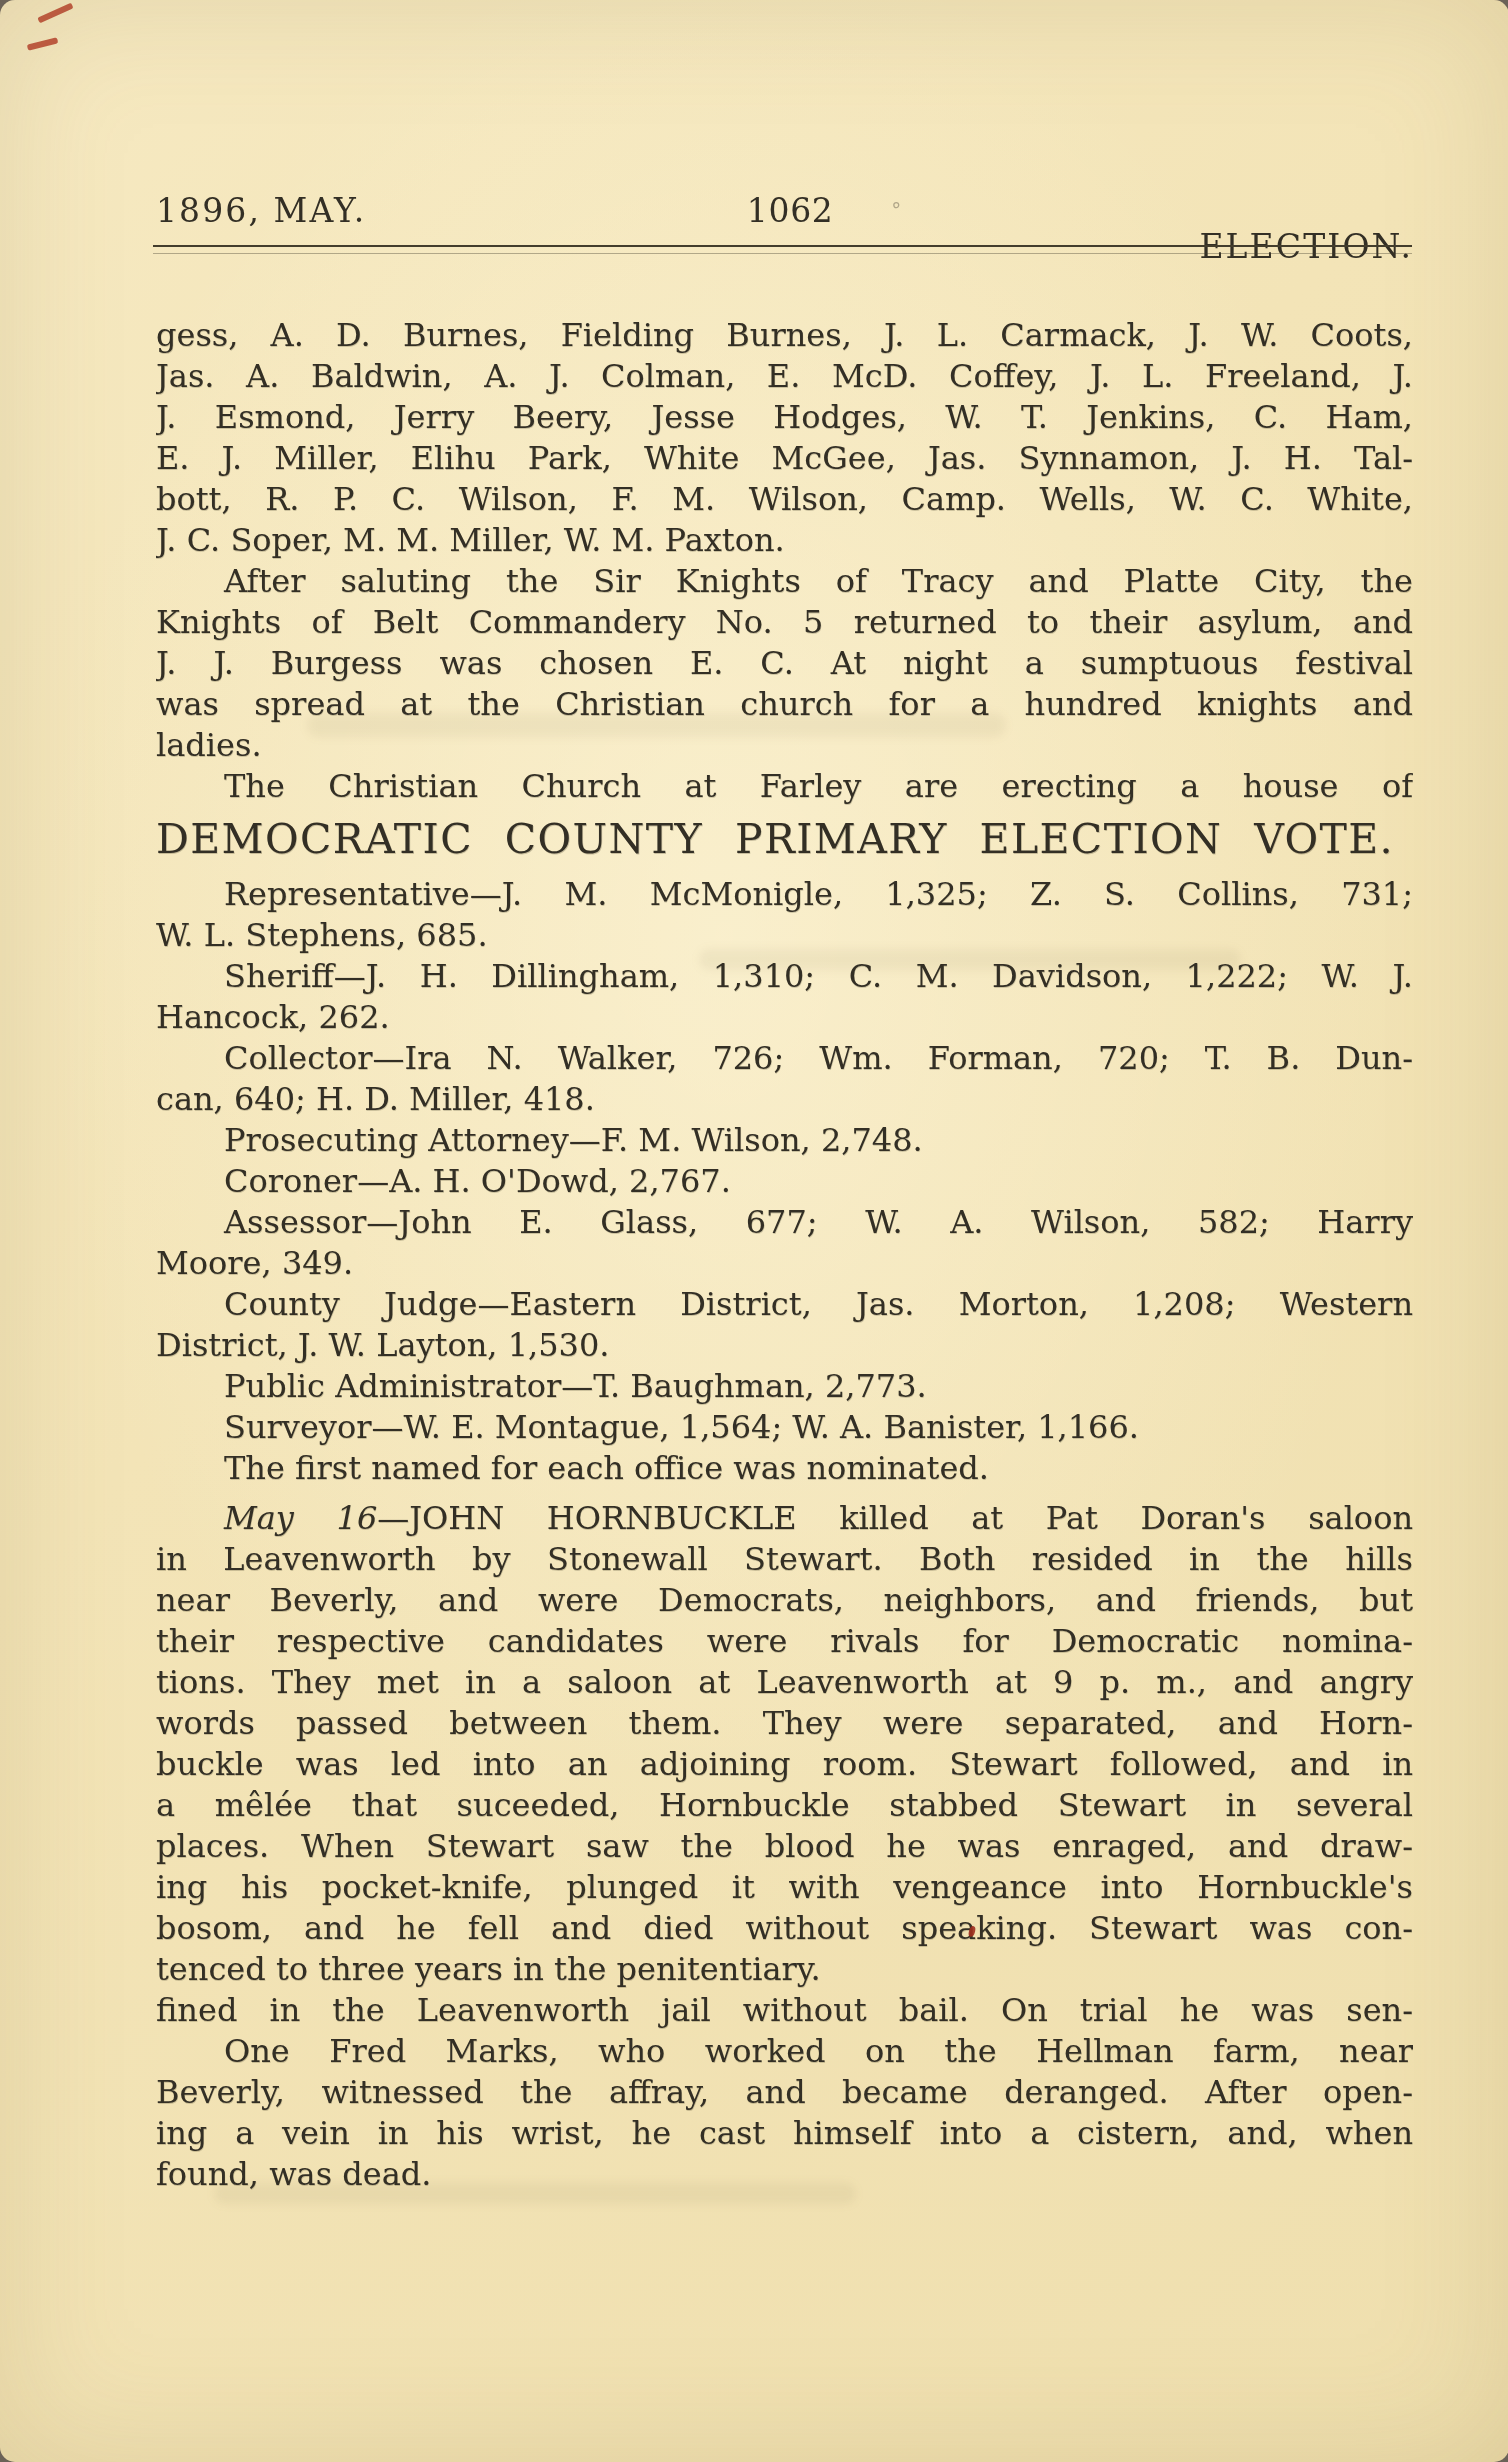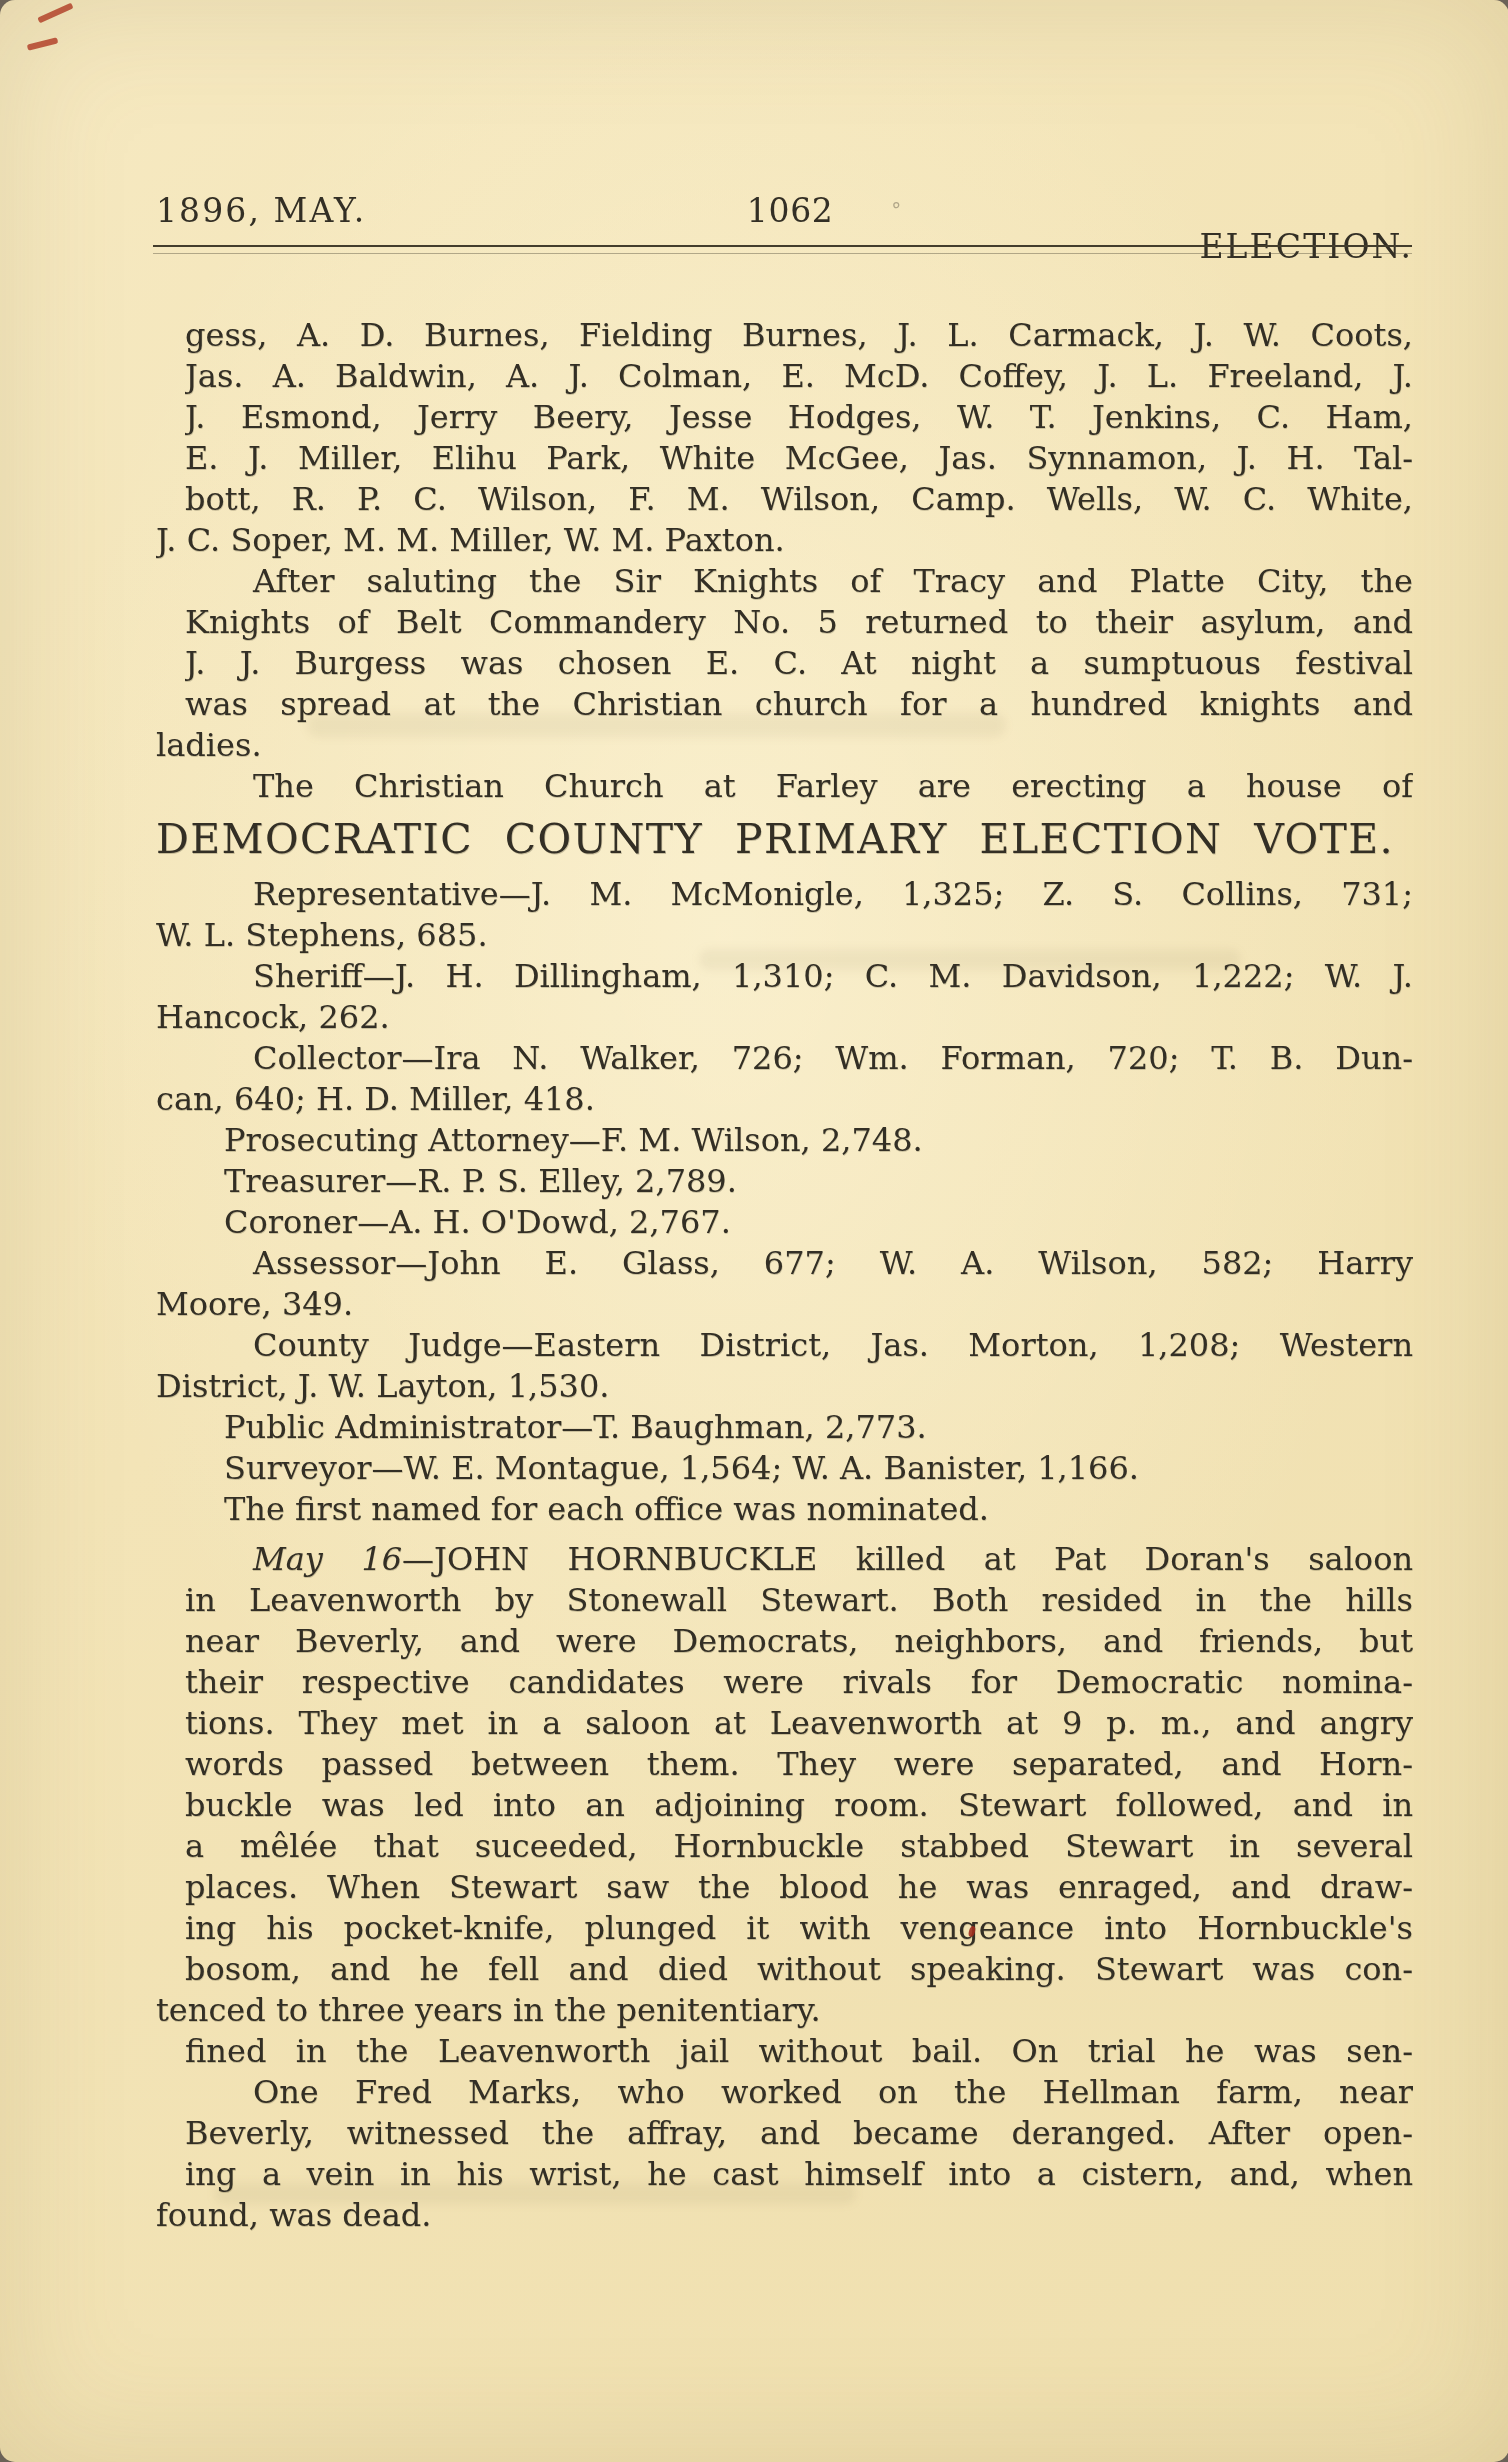--- a/index.html
+++ b/index.html
@@ -27,21 +27,21 @@
   .hc{position:absolute;left:47%;top:0;letter-spacing:0.7px;}
   .hm{position:absolute;left:58.5%;top:7.1px;font-size:20px;color:#4a443666;}
   .hr{position:absolute;right:0;top:16px;margin-top:20px;}
   
   .rule{position:absolute;left:153px;top:245px;width:1259px;border-top:2.9px solid #433d2c;}
   .rule-thin{margin-top:6.4px;border-top:1.4px solid rgba(67,61,44,0.38);}
   
   .body-col{position:absolute;left:156px;top:315px;width:1257px;font-size:32px;}
   .ln{height:41px;line-height:41px;overflow:hidden;white-space:normal;
       text-shadow:0.4px 0.6px 0 rgba(56,48,28,0.22);}
-  .j{text-align:justify;margin-left:29px;}
+  .j{text-align:justify;}
   .j::after{content:"";display:inline-block;width:100%;height:0;}
   .ind{text-indent:68px;}
   .gap-may16{margin-top:8.6px;}
   .heading{
     height:44px;line-height:44px;overflow:hidden;margin:10px 0 13px 0;
     font-size:41px;font-weight:normal;letter-spacing:1.4px;width:1238px;
     text-shadow:0.6px 0.7px 0 rgba(56,48,28,0.25);
   }
   .it{font-style:italic;}
   
@@ -96,21 +96,20 @@
 
     <h2 class="heading j">DEMOCRATIC COUNTY PRIMARY ELECTION VOTE.</h2>
 
     <div class="ln j ind">Representative—J. M. McMonigle, 1,325; Z. S. Collins, 731;</div>
     <div class="ln">W. L. Stephens, 685.</div>
     <div class="ln j ind">Sheriff—J. H. Dillingham, 1,310; C. M. Davidson, 1,222; W. J.</div>
     <div class="ln">Hancock, 262.</div>
     <div class="ln j ind">Collector—Ira N. Walker, 726; Wm. Forman, 720; T. B. Dun-</div>
     <div class="ln">can, 640; H. D. Miller, 418.</div>
     <div class="ln ind">Prosecuting Attorney—F. M. Wilson, 2,748.</div>
-    <div class="ln ind">Treasurer—R. P. S. Elley, 2,789.</div>
     <div class="ln ind">Coroner—A. H. O'Dowd, 2,767.</div>
     <div class="ln j ind">Assessor—John E. Glass, 677;  W. A. Wilson, 582;  Harry</div>
     <div class="ln">Moore, 349.</div>
     <div class="ln j ind">County Judge—Eastern District, Jas. Morton, 1,208; Western</div>
     <div class="ln">District, J. W. Layton, 1,530.</div>
     <div class="ln ind">Public Administrator—T. Baughman, 2,773.</div>
     <div class="ln ind">Surveyor—W. E. Montague, 1,564; W. A. Banister, 1,166.</div>
     <div class="ln ind">The first named for each office was nominated.</div>
 
     <div class="ln j ind gap-may16">

